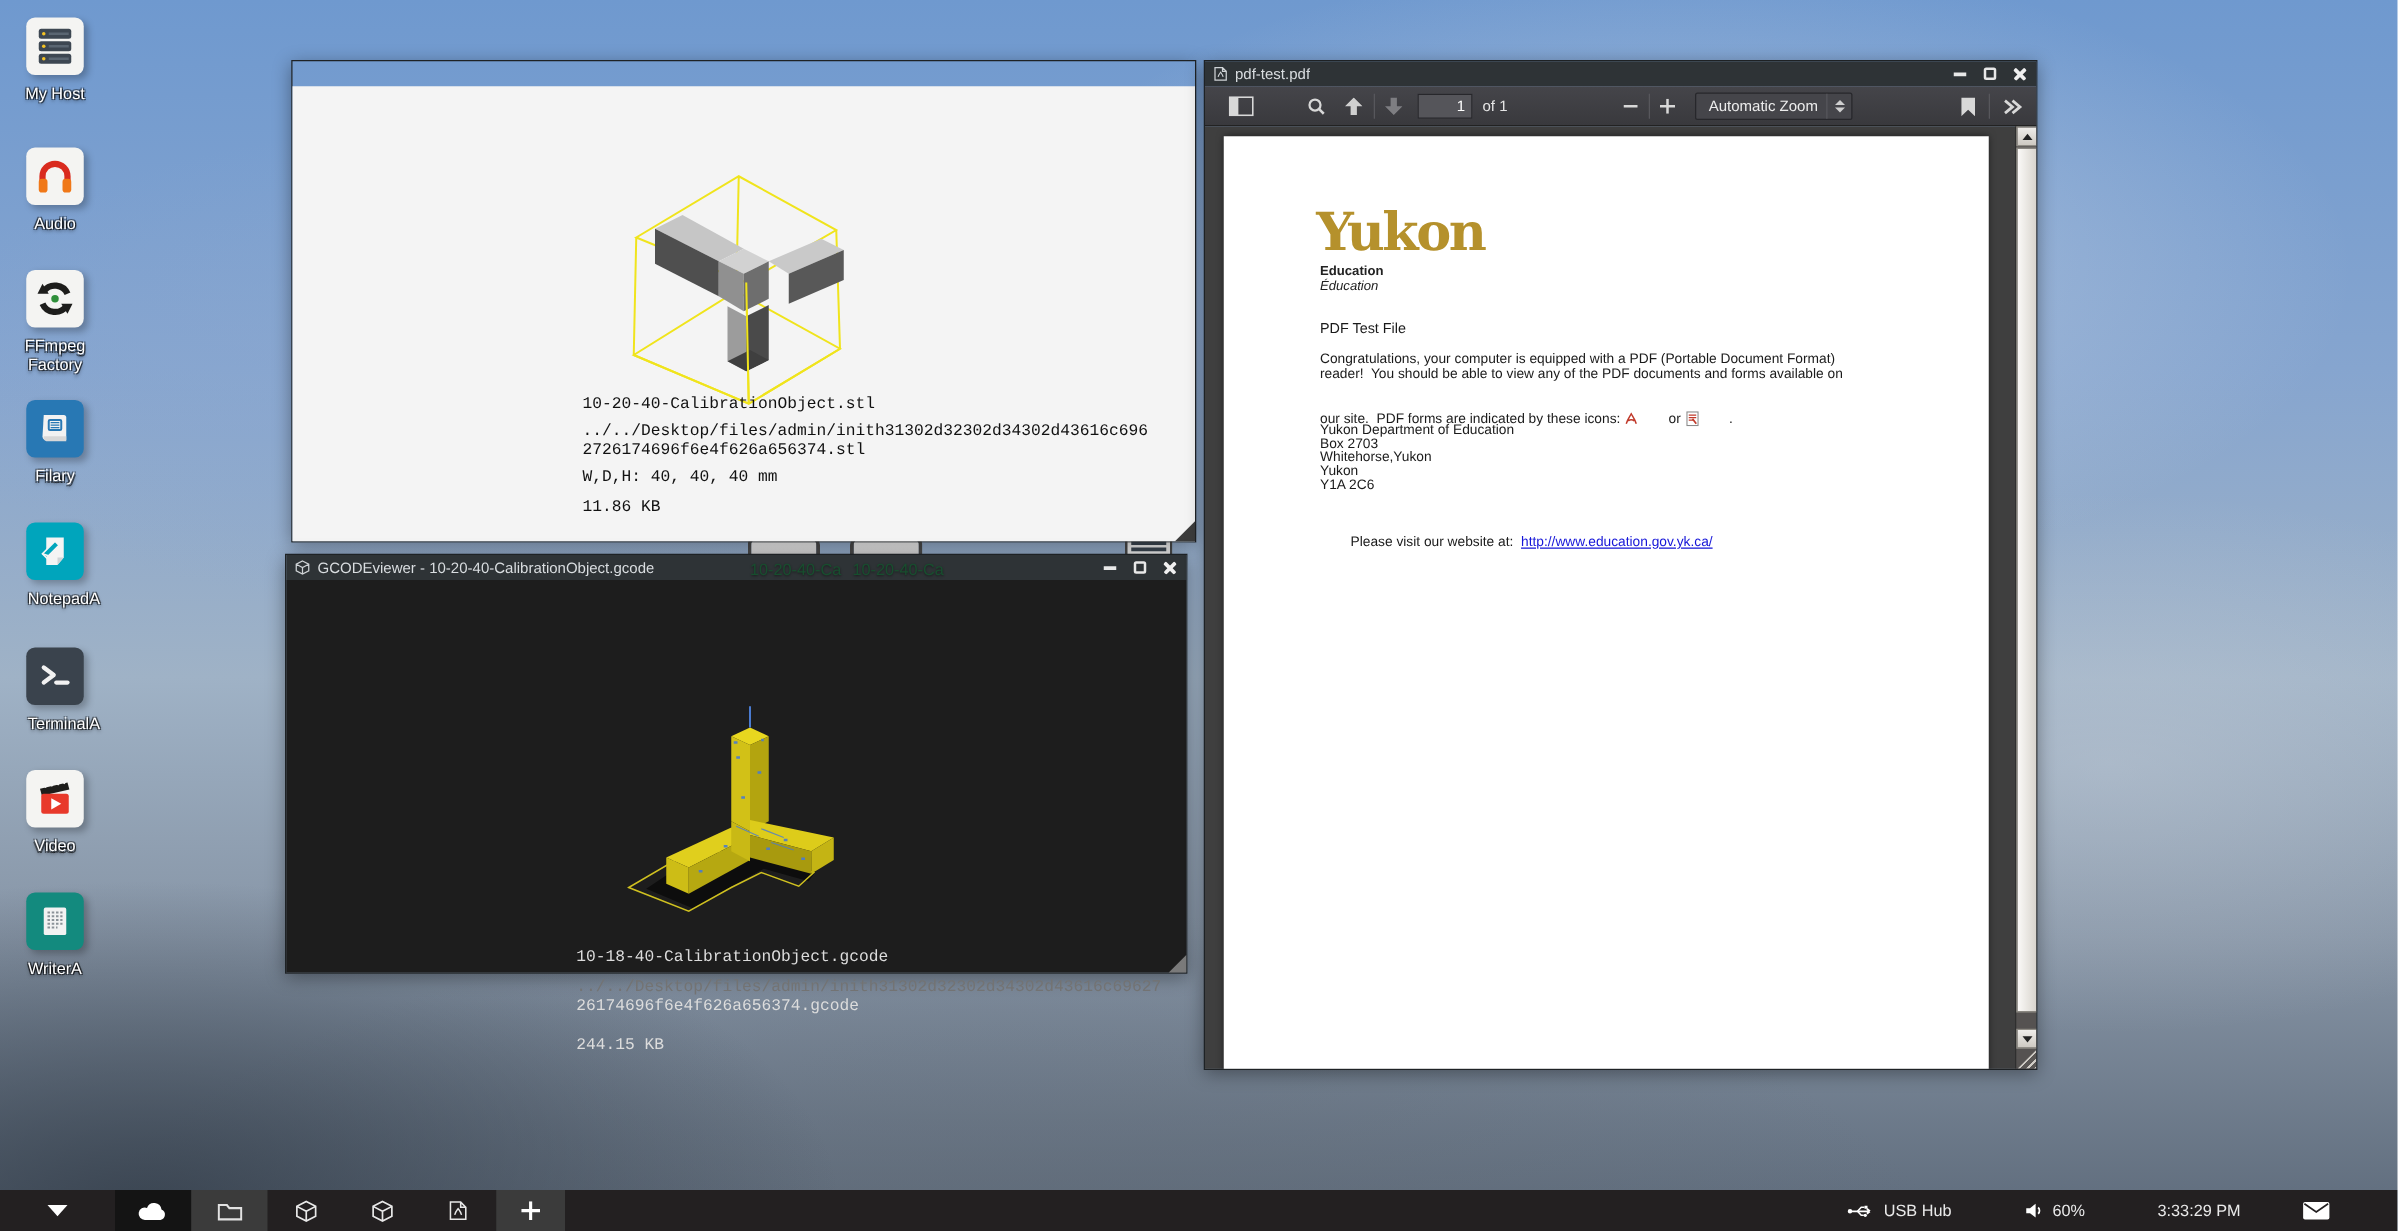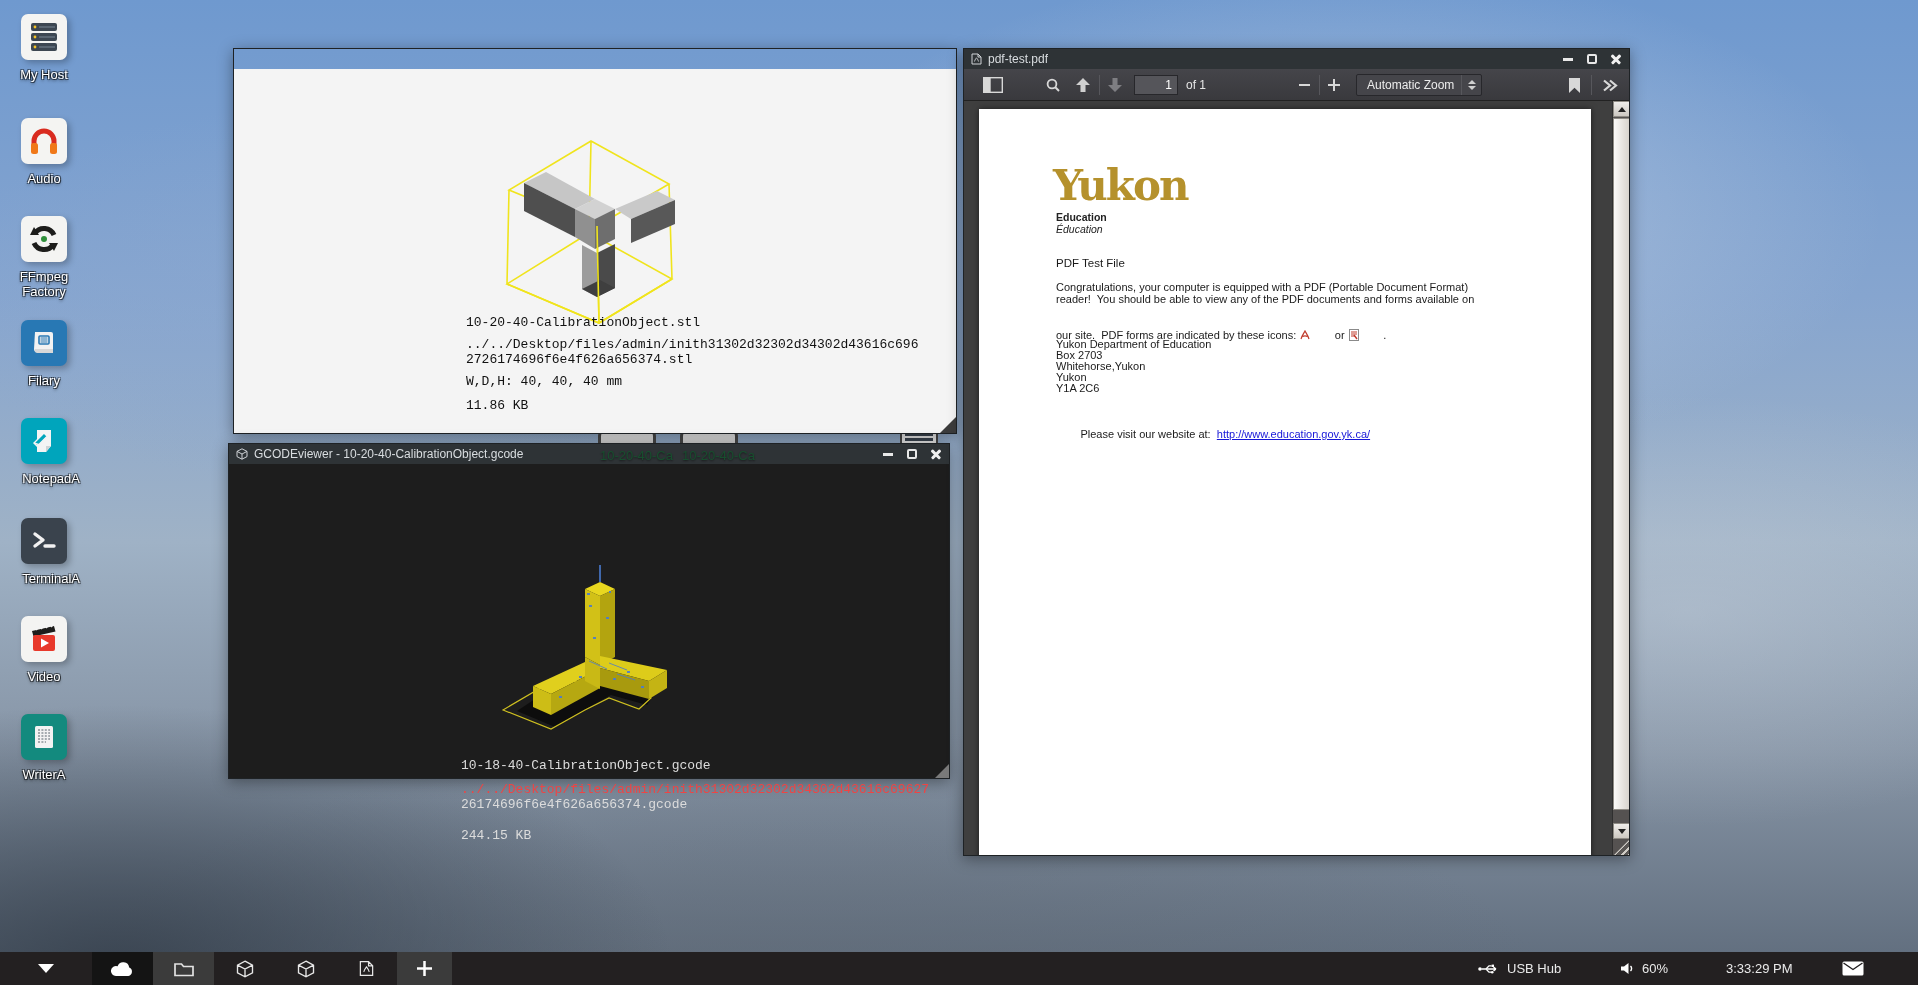--- a/index.html
+++ b/index.html
@@ -284,21 +284,21 @@
         <rect x="124" y="121" width="3" height="2"></rect>
           <rect x="90" y="119" width="3" height="2"></rect>
         <rect x="70" y="139" width="3" height="2"></rect>
           <rect x="152" y="129" width="3" height="2"></rect>
         <rect x="98" y="36" width="3" height="2"></rect>
           <rect x="120" y="34" width="2" height="2"></rect>
       </g>
       <path d="M100 104 L118 112 M120 106 L138 113 M128 117 L146 123" stroke="#4a7bd0" stroke-width="1" opacity="0.8"></path>
     </svg>
     <div class="mono" style="left:232px; top:294px; color:#dcdcdc;">10-18-40-CalibrationObject.gcode</div>
-    <div class="mono" style="left:232px; top:318px; color:#ef4444;font-family:Liberation Mono, monospace;">../../Desktop/files/admin/inith31302d32302d34302d43616c69627</div>
+    <div class="mono" style="left:232px; top:318px; color:#737373;font-family:Liberation Mono, monospace;">../../Desktop/files/admin/inith31302d32302d34302d43616c69627</div>
     <div class="mono" style="left:232px; top:333px; color:#dcdcdc;">26174696f6e4f626a656374.gcode</div>
     <div class="mono" style="left:232px; top:364px; color:#dcdcdc;">244.15 KB</div>
     <div class="grip-lite"></div>
   </div>
 </div>
 
 <div class="window" id="pdf-window" style="left:963px; top:48px; width:667px; height:808px; z-index:7;">
   <div class="titlebar">
     <span>
       <svg width="11" height="12" viewBox="0 0 11 12">

